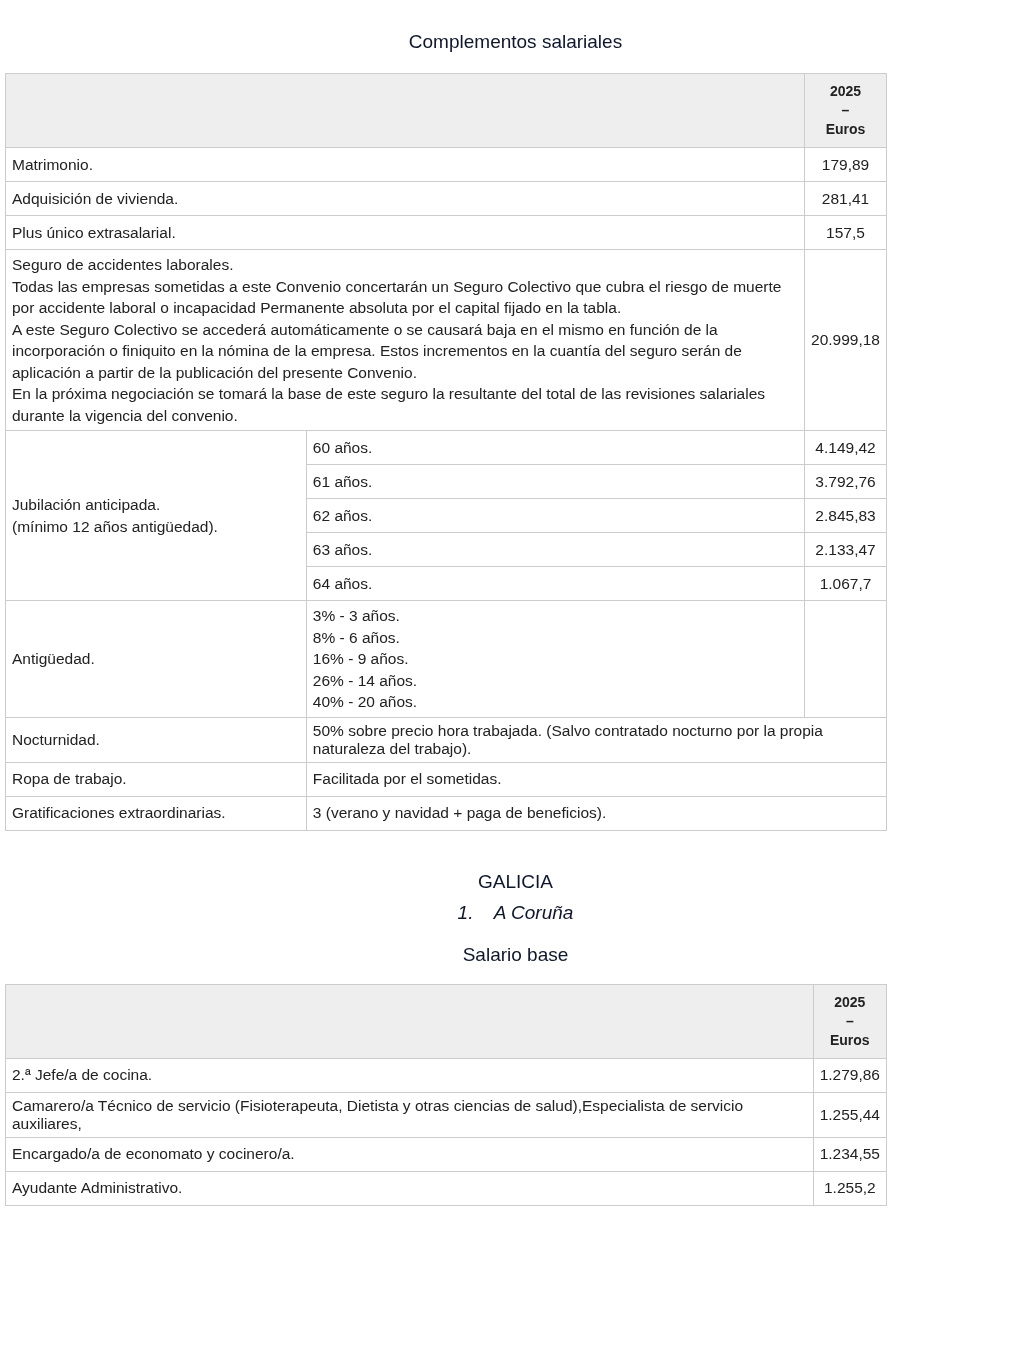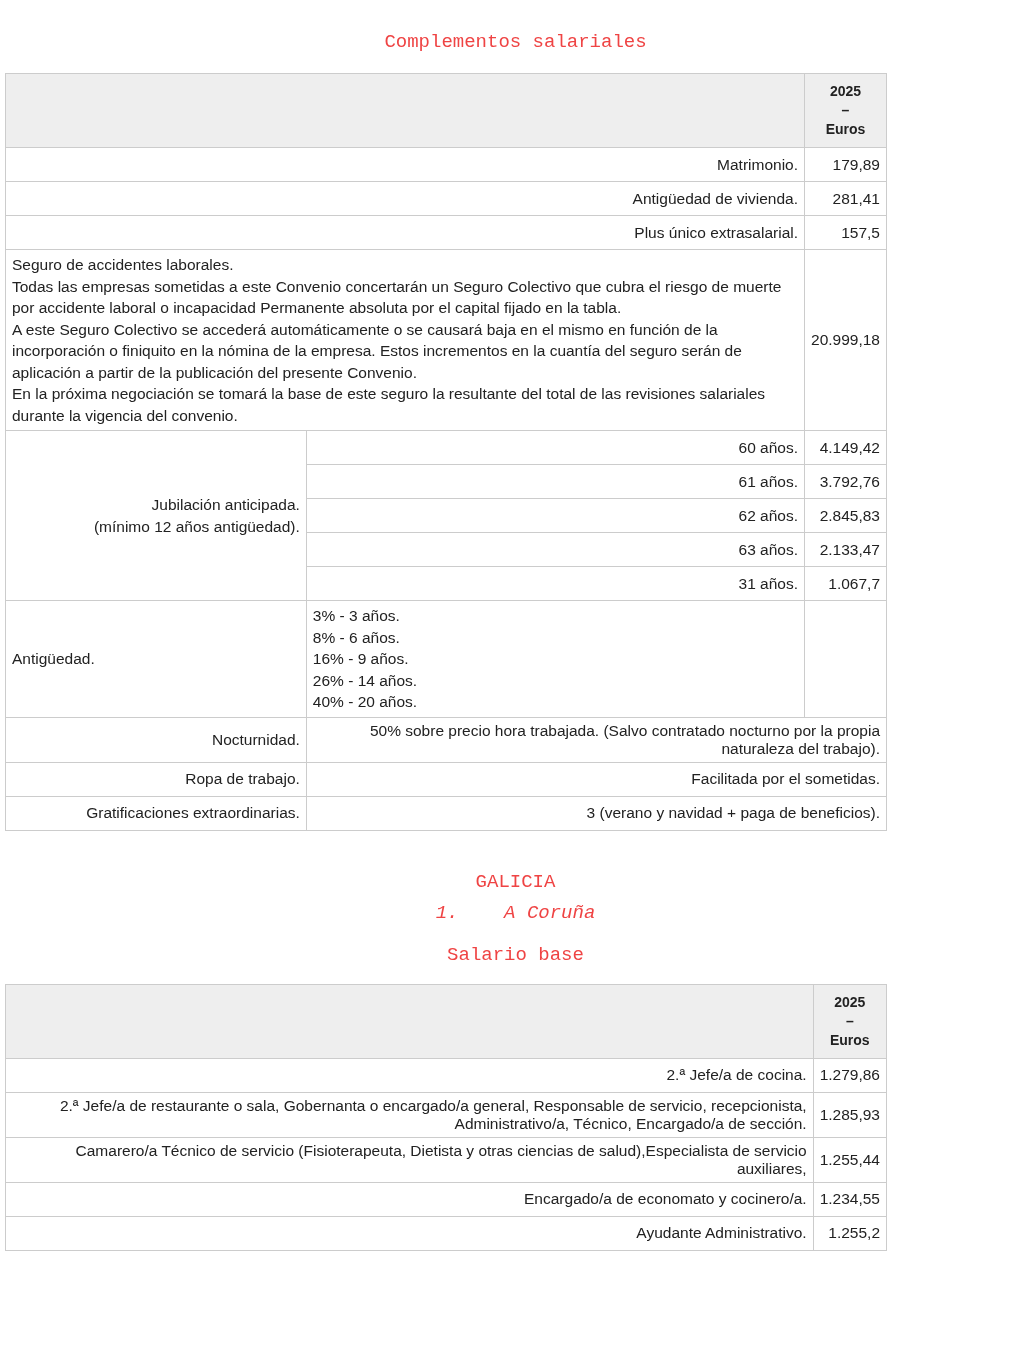--- a/index.html
+++ b/index.html
@@ -1,22 +1,22 @@
 <!DOCTYPE html>
 <html><head>
 <meta charset="utf-8">
 <style>
   body { margin:0; background:#fff; font-family:"Liberation Sans", sans-serif; color:#222; width:1031px; }
-  .h { text-align:center; font-size:19px; color:#ef4444;font-family:Liberation Mono, monospace; }
+  .h { text-align:center; font-size:19px; color:#0f172a; }
   table { border-collapse:collapse; margin-left:5px; width:882px; font-size:15.5px; }
   td, th { border:1px solid #ccc; padding:4px 6px; vertical-align:middle; }
   th { background:#eee; font-weight:bold; font-size:14px; text-align:center; line-height:19px; padding:8px 6px; }
   td.num { text-align:center; }
   .ml { white-space:pre-line; line-height:21.5px; }
-  tr.r td { height:25px;text-align:right; }
+  tr.r td { height:25px; }
 </style>
 </head>
 <body>
 
 <div class="h" style="padding-top:31px;height:42px;">Complementos salariales</div>
 <table>
   <colgroup>
       <col style="width:304px">
       <col style="width:506px">
       <col>
@@ -28,21 +28,21 @@
           <div>2025</div>
           <div>–</div>
           <div>Euros</div>
         </th>
   </tr>
   <tr class="r">
         <td colspan="2">Matrimonio.</td>
         <td class="num">179,89</td>
       </tr>
   <tr class="r">
-        <td colspan="2">Antigüedad de vivienda.</td>
+        <td colspan="2">Adquisición de vivienda.</td>
         <td class="num">281,41</td>
       </tr>
   <tr class="r">
         <td colspan="2">Plus único extrasalarial.</td>
         <td class="num">157,5</td>
       </tr>
   <tr>
         <td colspan="2" class="ml">Seguro de accidentes laborales.
 Todas las empresas sometidas a este Convenio concertarán un Seguro Colectivo que cubra el riesgo de muerte por accidente laboral o incapacidad Permanente absoluta por el capital fijado en la tabla.
 A este Seguro Colectivo se accederá automáticamente o se causará baja en el mismo en función de la incorporación o finiquito en la nómina de la empresa. Estos incrementos en la cuantía del seguro serán de aplicación a partir de la publicación del presente Convenio.
@@ -61,21 +61,21 @@
       </tr>
   <tr class="r">
         <td>62 años.</td>
         <td class="num">2.845,83</td>
       </tr>
   <tr class="r">
         <td>63 años.</td>
         <td class="num">2.133,47</td>
       </tr>
   <tr class="r">
-        <td>31 años.</td>
+        <td>64 años.</td>
         <td class="num">1.067,7</td>
       </tr>
   <tr>
         <td>Antigüedad.</td>
         <td class="ml">3% - 3 años.
 8% - 6 años.
 16% - 9 años.
 26% - 14 años.
 40% - 20 años.</td>
         <td></td>
@@ -111,24 +111,20 @@
           <div>2025</div>
           <div>–</div>
           <div>Euros</div>
         </th>
   </tr>
   <tr class="r">
         <td>2.ª Jefe/a de cocina.</td>
         <td class="num">1.279,86</td>
       </tr>
   <tr class="r">
-        <td>2.ª Jefe/a de restaurante o sala, Gobernanta o encargado/a general, Responsable de servicio, recepcionista, Administrativo/a, Técnico, Encargado/a de sección.</td>
-        <td class="num">1.285,93</td>
-      </tr>
-  <tr class="r">
         <td>Camarero/a Técnico de servicio (Fisioterapeuta, Dietista y otras ciencias de salud),Especialista de servicio auxiliares,</td>
         <td class="num">1.255,44</td>
       </tr>
   <tr class="r">
         <td>Encargado/a de economato y cocinero/a.</td>
         <td class="num">1.234,55</td>
       </tr>
   <tr class="r">
         <td>Ayudante Administrativo.</td>
         <td class="num">1.255,2</td>

